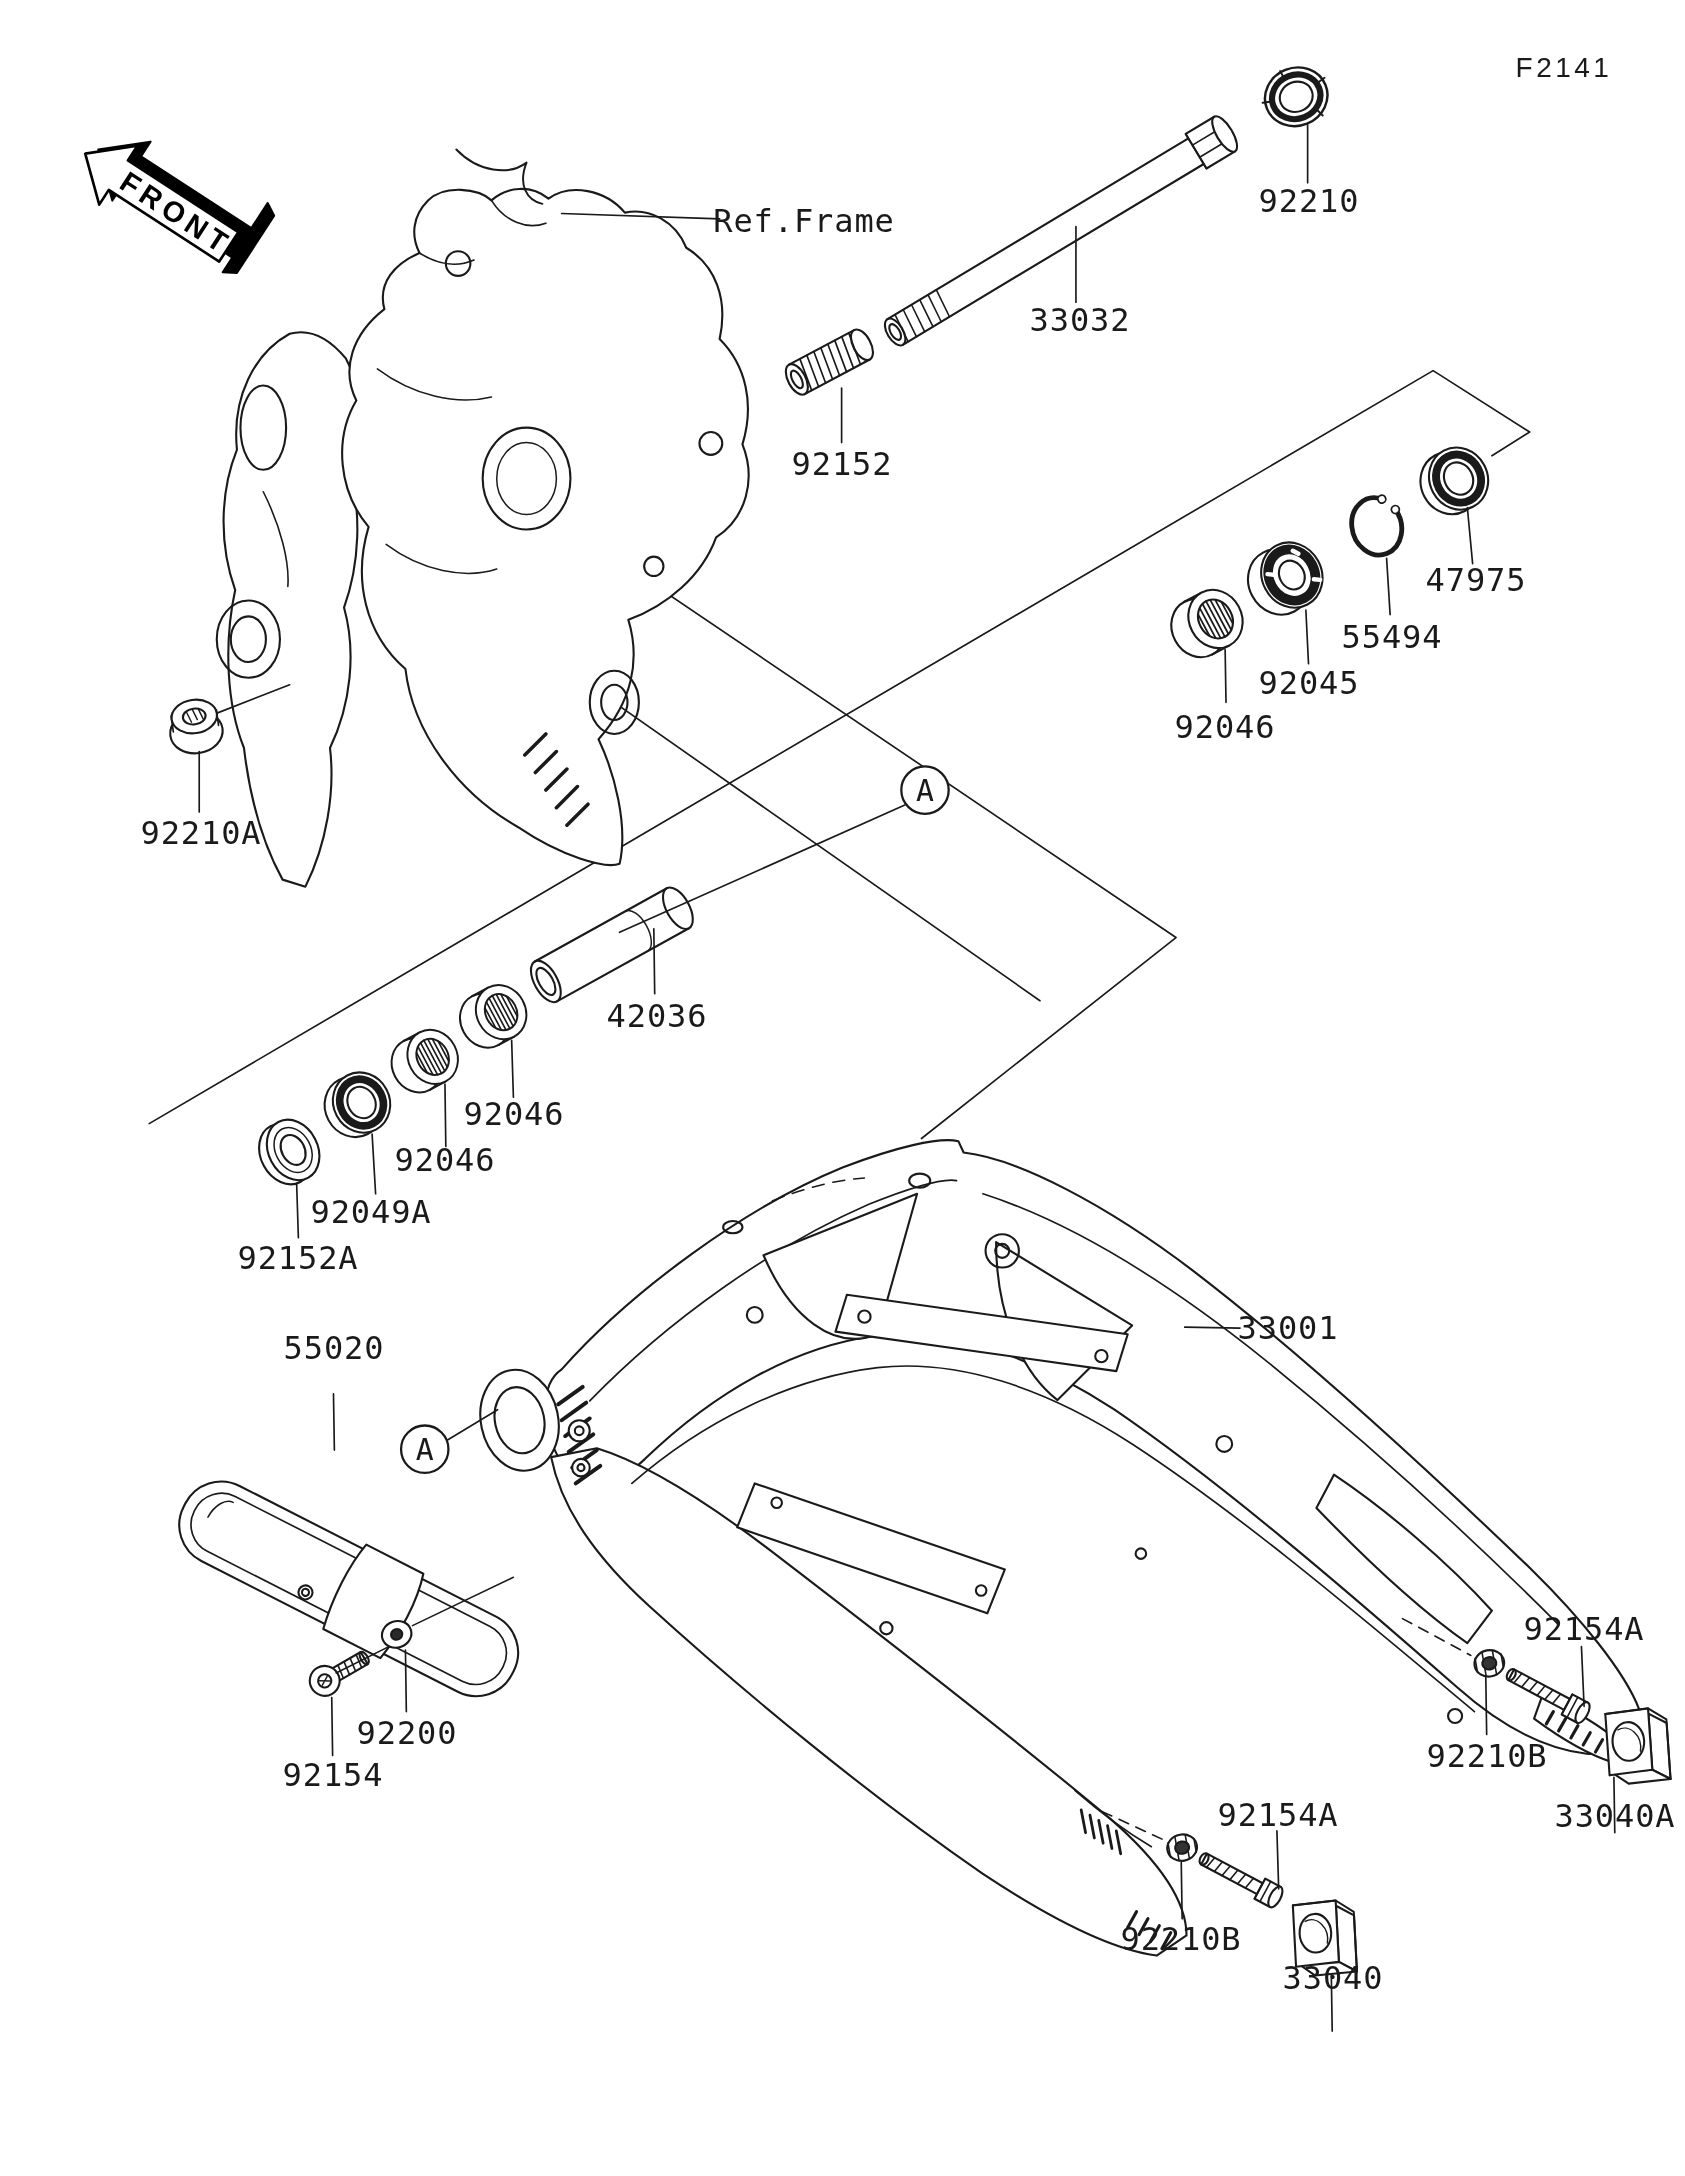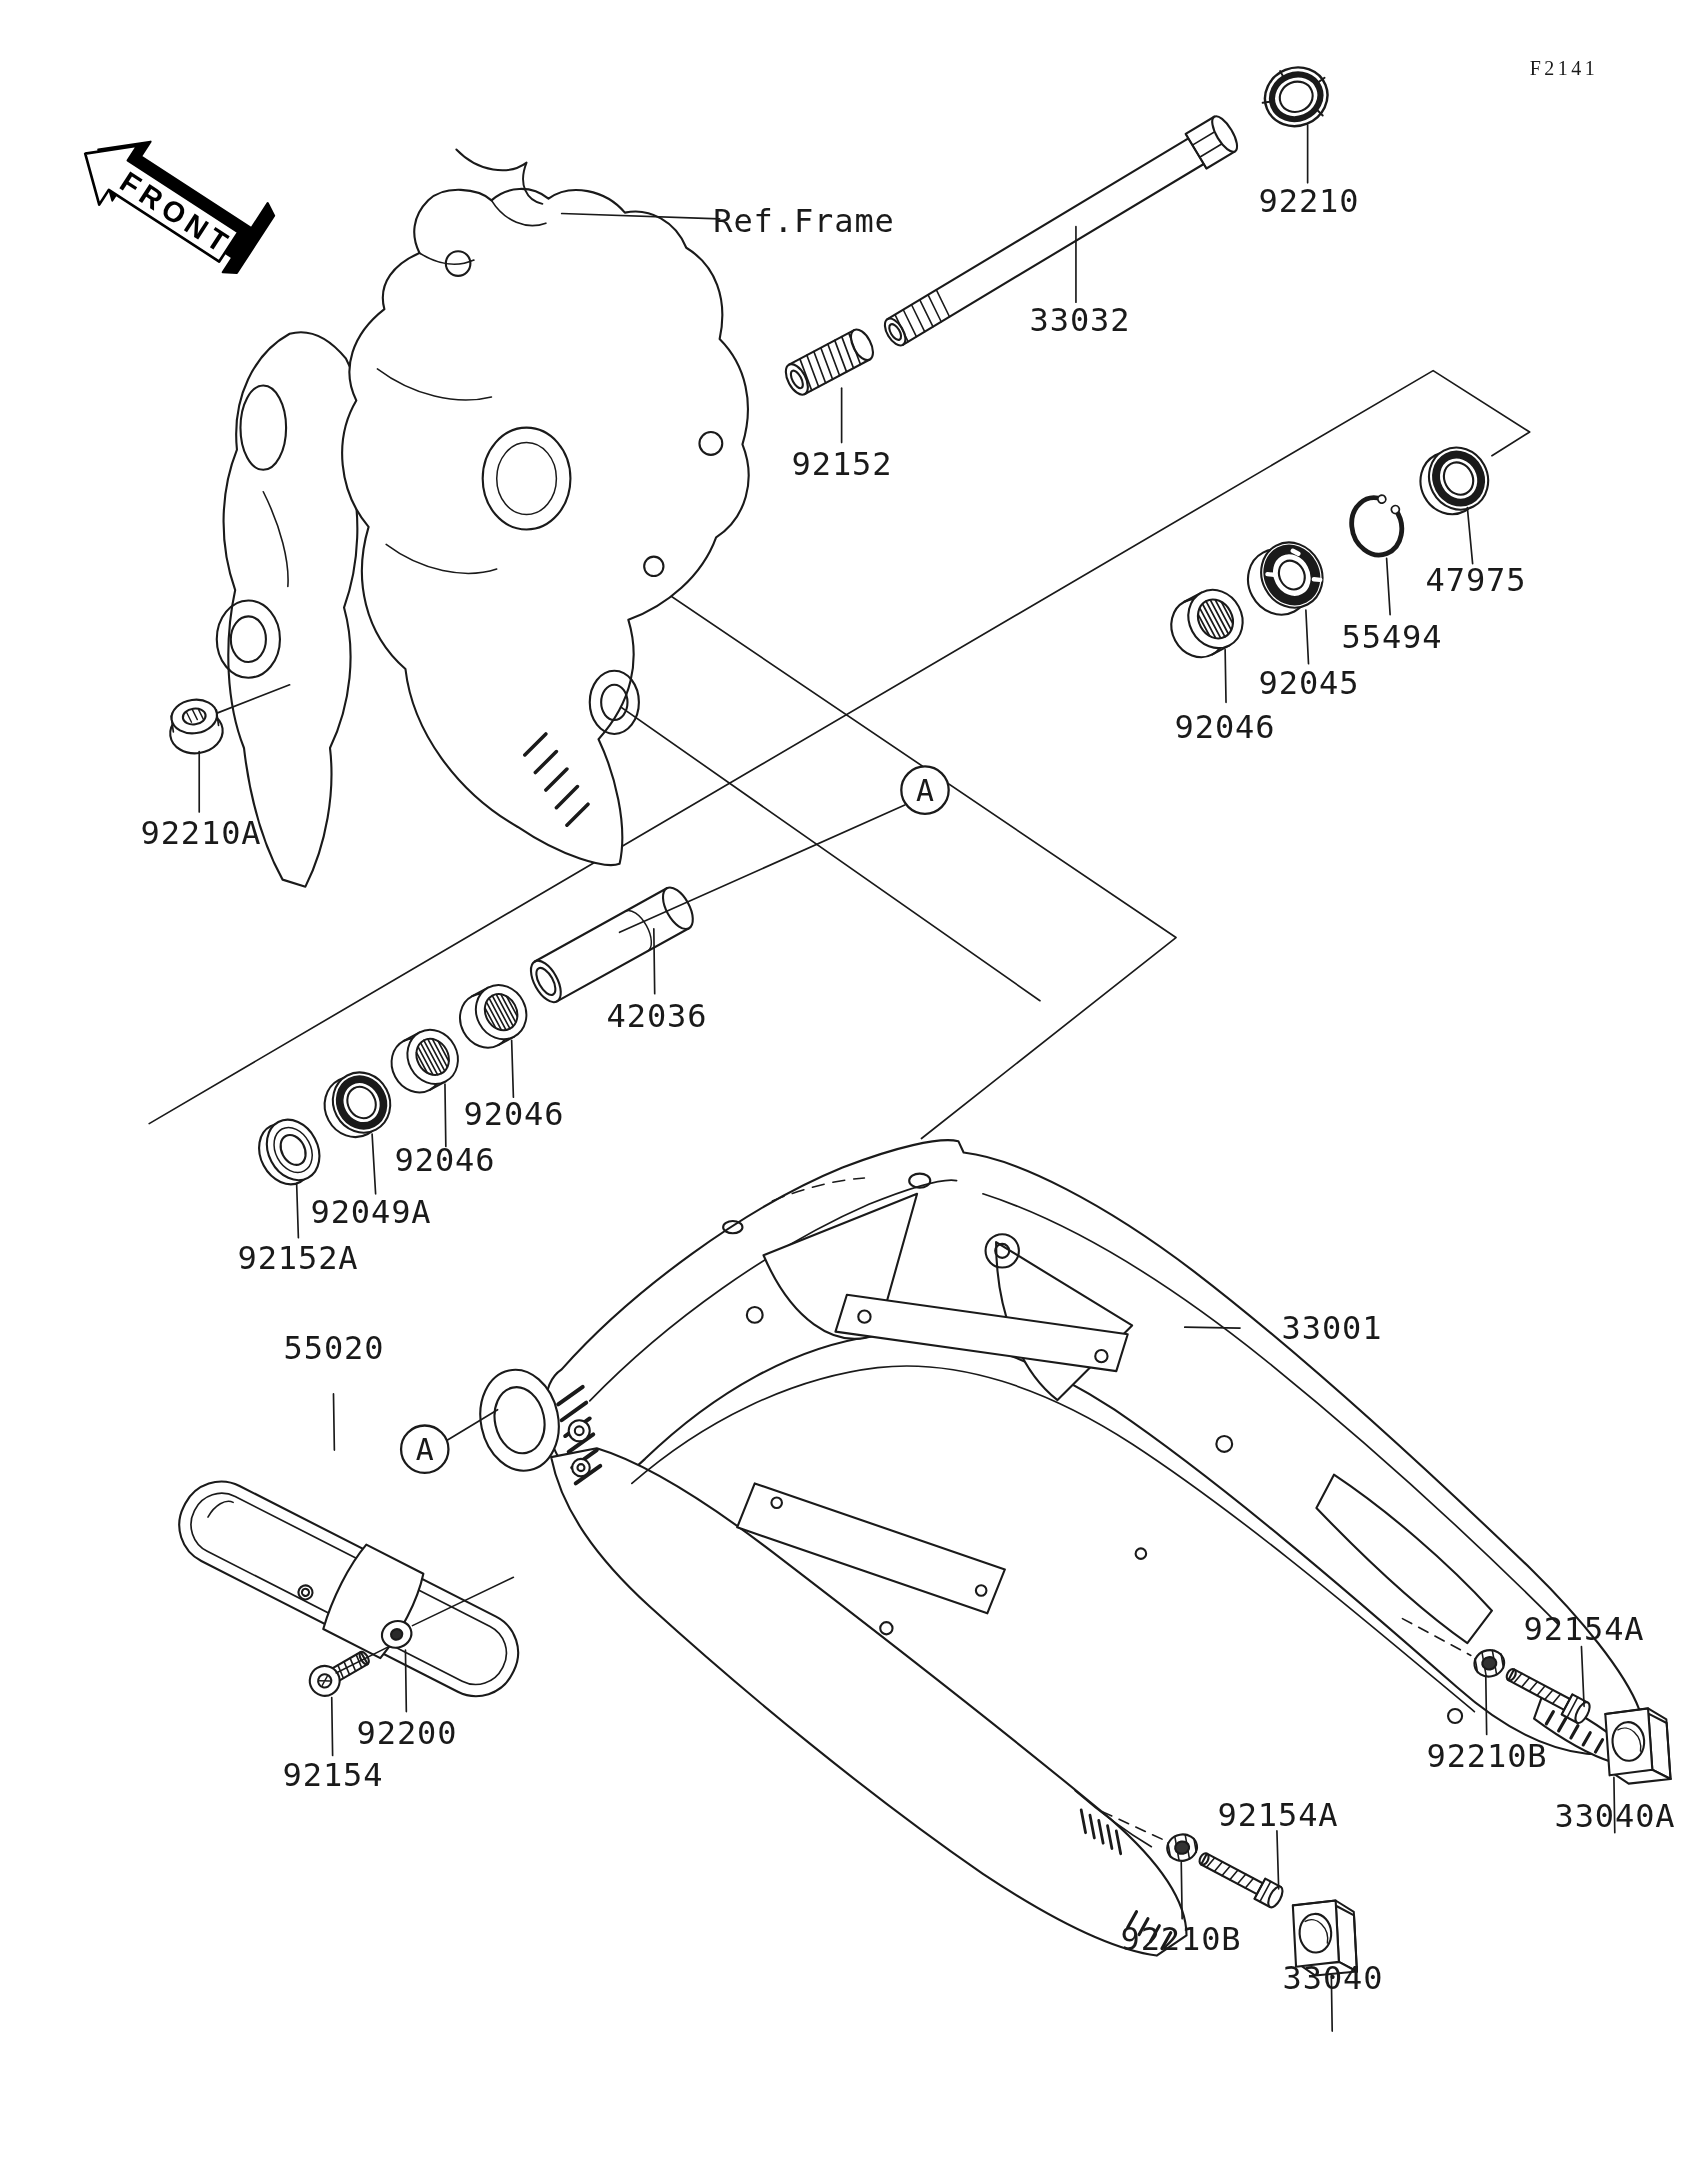--- a/index.html
+++ b/index.html
@@ -1,22 +1,22 @@
 <!DOCTYPE html>
 <html style="font-size:14px"><head>
 <meta charset="utf-8">
 <style>
   html,body{margin:0;padding:0;background:#fff;}
   #canvas{position:relative;width:1685px;height:2177px;background:#ffffff;overflow:hidden;
           font-family:"DejaVu Sans Mono", monospace;}
   #art{position:absolute;left:0;top:0;}
   .plabel{position:absolute;transform:translate(-50%,-50%);font-size:32px;color:#1a1a1a;
           letter-spacing:0.9px;white-space:nowrap;font-family:"DejaVu Sans Mono", monospace;}
-  .figcode{position:absolute;transform:translate(-50%,-50%);font-size:20px;color:#1a1a1a;
-           letter-spacing:3.5px;white-space:nowrap;font-family:Liberation Serif, serif;}
+  .figcode{position:absolute;transform:translate(-50%,-50%);font-size:28px;color:#1a1a1a;
+           letter-spacing:3.5px;white-space:nowrap;font-family:Liberation Sans, sans-serif;}
 </style>
 </head>
 <body>
 
 <div id="canvas">
 
 <svg id="art" width="1685" height="2177" viewBox="0 0 1920 2480" fill="none" stroke="#1a1a1a" stroke-width="2.4" stroke-linecap="round" stroke-linejoin="round">
 
   <defs>
     <g id="needle-bearing">
@@ -293,21 +293,21 @@
   <div class="plabel" style="left:1476px;top:580px">47975</div>
   <div class="plabel" style="left:1392px;top:637px">55494</div>
   <div class="plabel" style="left:1309px;top:683px">92045</div>
   <div class="plabel" style="left:1225px;top:727px">92046</div>
   <div class="plabel" style="left:201px;top:833px">92210A</div>
   <div class="plabel" style="left:657px;top:1016px">42036</div>
   <div class="plabel" style="left:514px;top:1114px">92046</div>
   <div class="plabel" style="left:445px;top:1160px">92046</div>
   <div class="plabel" style="left:371px;top:1212px">92049A</div>
   <div class="plabel" style="left:298px;top:1258px">92152A</div>
-  <div class="plabel" style="left:1332px;top:1328px">33001</div>
+  <div class="plabel" style="left:1288px;top:1328px">33001</div>
   <div class="plabel" style="left:334px;top:1348px">55020</div>
   <div class="plabel" style="left:407px;top:1733px">92200</div>
   <div class="plabel" style="left:333px;top:1775px">92154</div>
   <div class="plabel" style="left:1584px;top:1629px">92154A</div>
   <div class="plabel" style="left:1487px;top:1756px">92210B</div>
   <div class="plabel" style="left:1615px;top:1816px">33040A</div>
   <div class="plabel" style="left:1278px;top:1815px">92154A</div>
   <div class="plabel" style="left:1181px;top:1939px">92210B</div>
   <div class="plabel" style="left:1333px;top:1978px">33040</div>
 </div>

